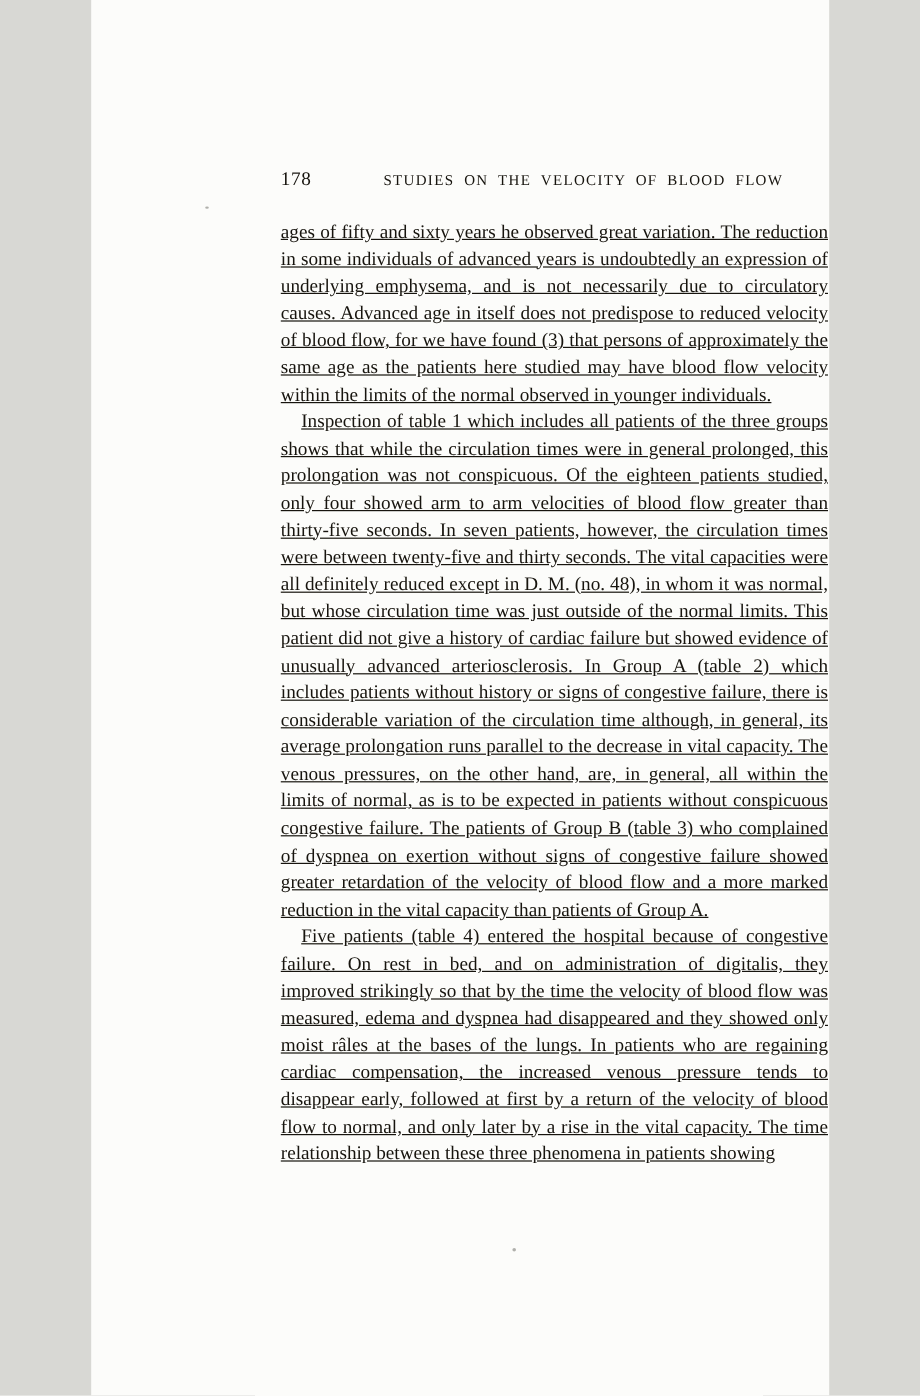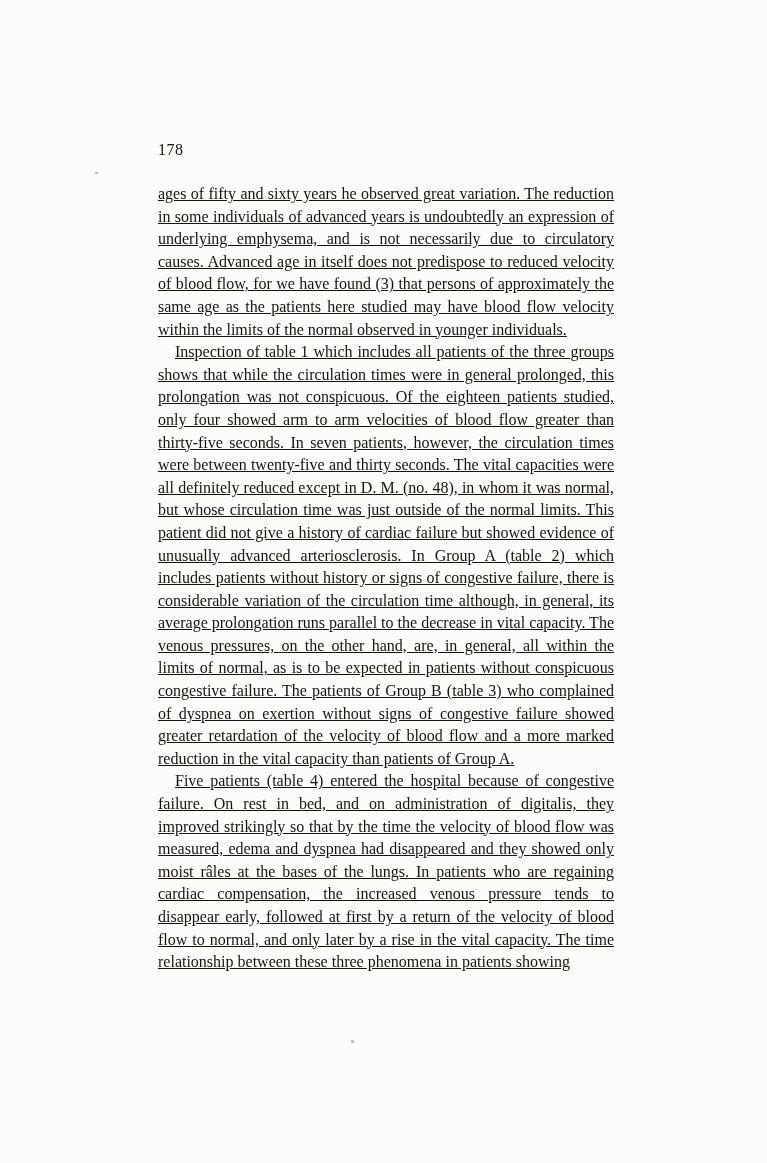--- a/index.html
+++ b/index.html
@@ -5,21 +5,21 @@
   html, body {
     margin: 0;
     padding: 0;
   }
   body {
     background: #d8d8d4;
     font-family: "Liberation Serif", "DejaVu Serif", serif;
   }
   .page {
     position: relative;
-    width: 767px;
+    width: 615px;
     height: 1163px;
     margin: 0 auto;
     background: #fcfcfa;
     color: #17140e;
     overflow: hidden;
   }
   .running-header {
     position: absolute;
     top: 141px;
     left: 158px;
@@ -69,20 +69,21 @@
 </head>
 <body>
 
 <div class="page">
 
   <div class="speck speck-1"></div>
   <div class="speck speck-2"></div>
 
   <header class="running-header">
     <span class="page-number">178</span>
+    <span class="running-head">STUDIES ON THE VELOCITY OF BLOOD FLOW</span>
   </header>
 
   <main class="page-body">
     <p>ages of fifty and sixty years he observed great variation.  The reduction in some individuals of advanced years is undoubtedly an expression of underlying emphysema, and is not necessarily due to circulatory causes.  Advanced age in itself does not predispose to reduced velocity of blood flow, for we have found (3) that persons of approximately the same age as the patients here studied may have blood flow velocity within the limits of the normal observed in younger individuals.</p>
     <p class="indented">Inspection of table 1 which includes all patients of the three groups shows that while the circulation times were in general prolonged, this prolongation was not conspicuous.  Of the eighteen patients studied, only four showed arm to arm velocities of blood flow greater than thirty-five seconds.  In seven patients, however, the circulation times were between twenty-five and thirty seconds.  The vital capacities were all definitely reduced except in D. M. (no. 48), in whom it was normal, but whose circulation time was just outside of the normal limits.  This patient did not give a history of cardiac failure but showed evidence of unusually advanced arteriosclerosis.  In Group A (table 2) which includes patients without history or signs of congestive failure, there is considerable variation of the circulation time although, in general, its average prolongation runs parallel to the decrease in vital capacity.  The venous pressures, on the other hand, are, in general, all within the limits of normal, as is to be expected in patients without conspicuous congestive failure.  The patients of Group B (table 3) who complained of dyspnea on exertion without signs of congestive failure showed greater retardation of the velocity of blood flow and a more marked reduction in the vital capacity than patients of Group A.</p>
     <p class="indented">Five patients (table 4) entered the hospital because of congestive failure.  On rest in bed, and on administration of digitalis, they improved strikingly so that by the time the velocity of blood flow was measured, edema and dyspnea had disappeared and they showed only moist râles at the bases of the lungs.  In patients who are regaining cardiac compensation, the increased venous pressure tends to disappear early, followed at first by a return of the velocity of blood flow to normal, and only later by a rise in the vital capacity.  The time relationship between these three phenomena in patients showing</p>
   </main>
 
 </div>
 

